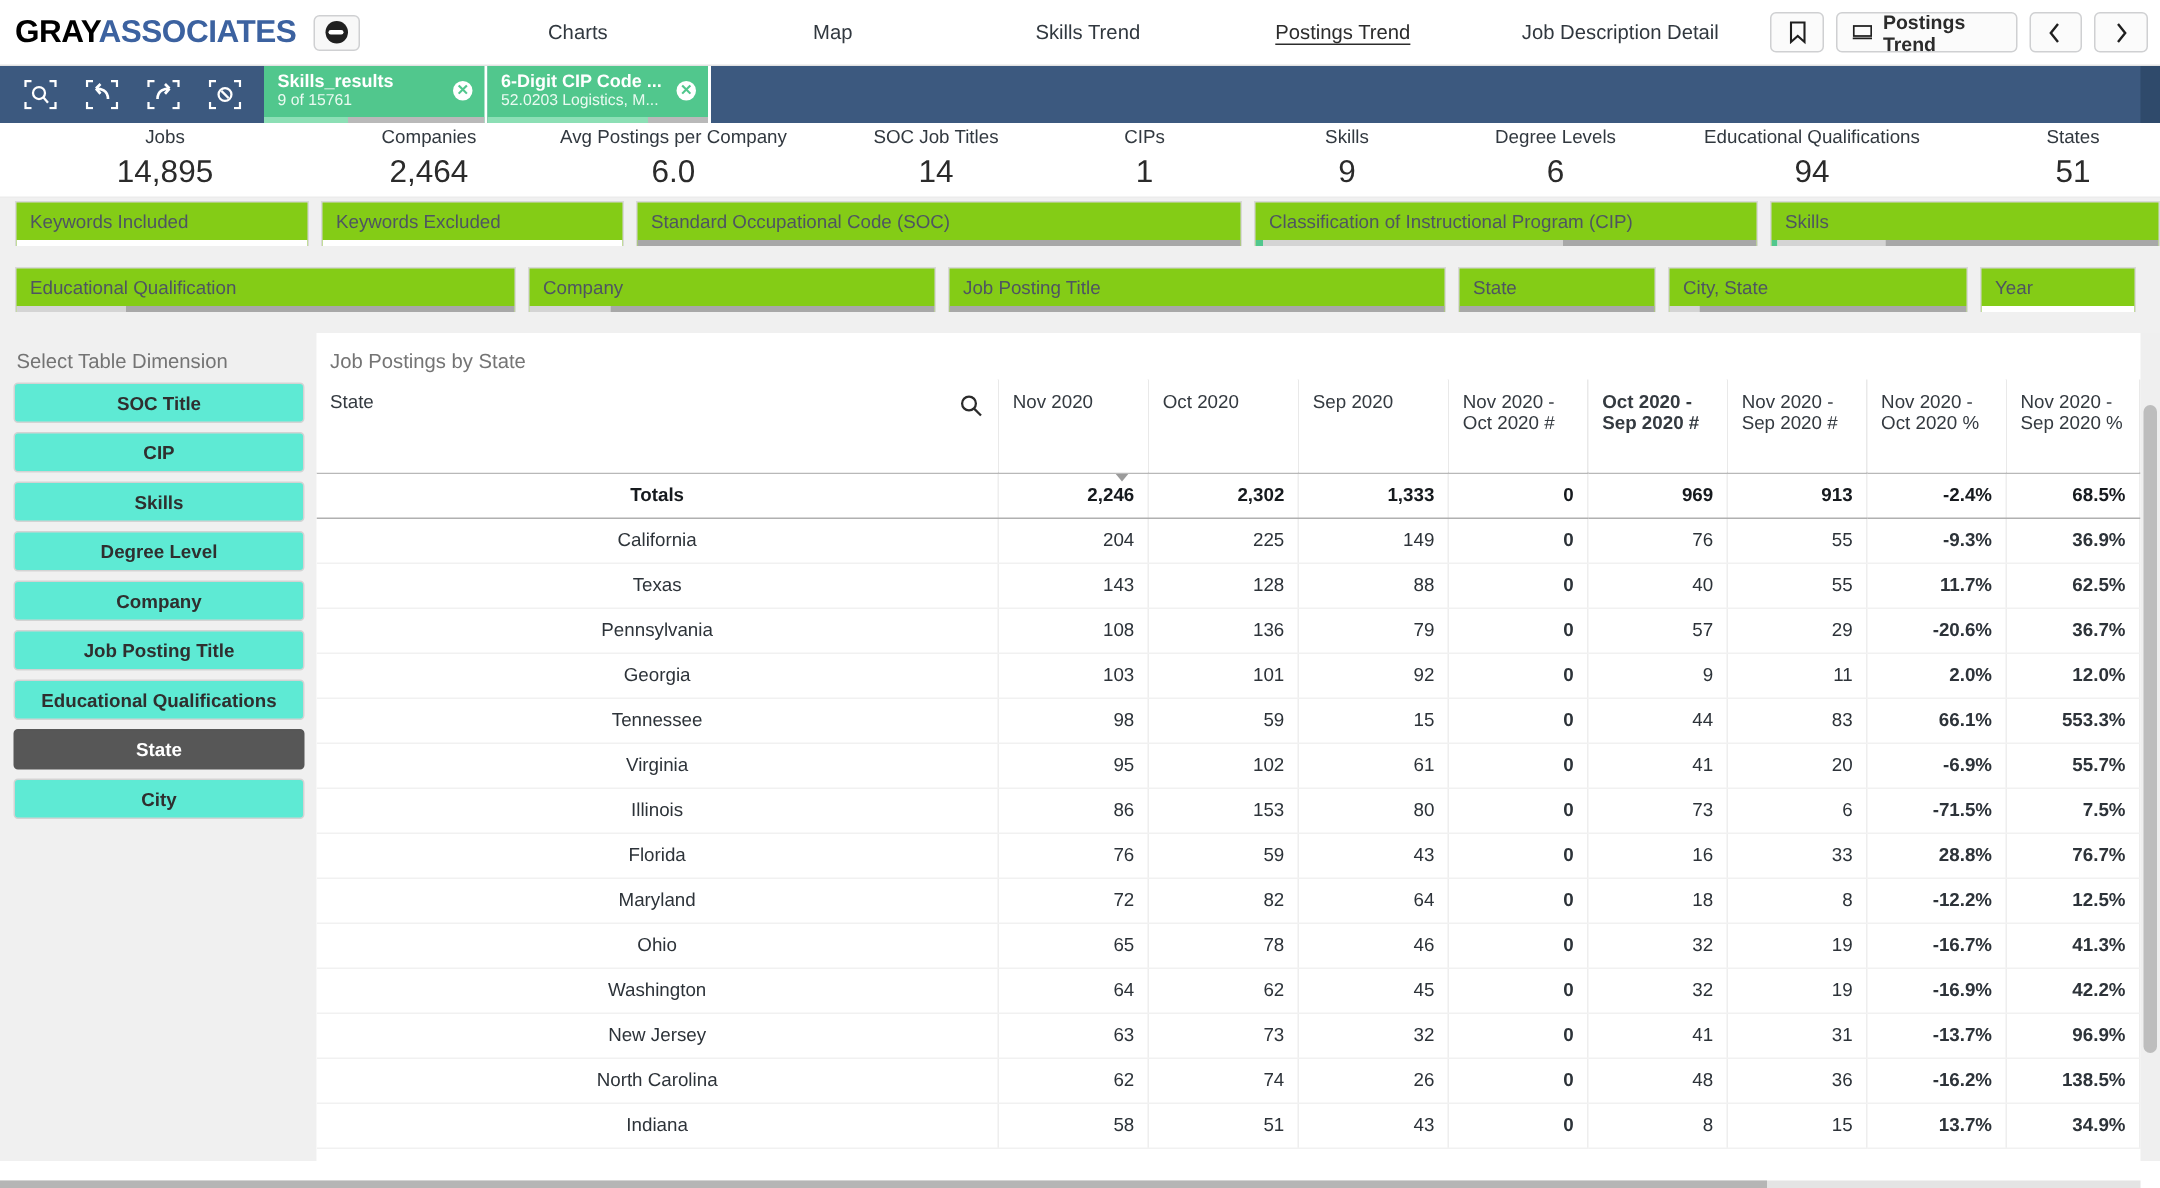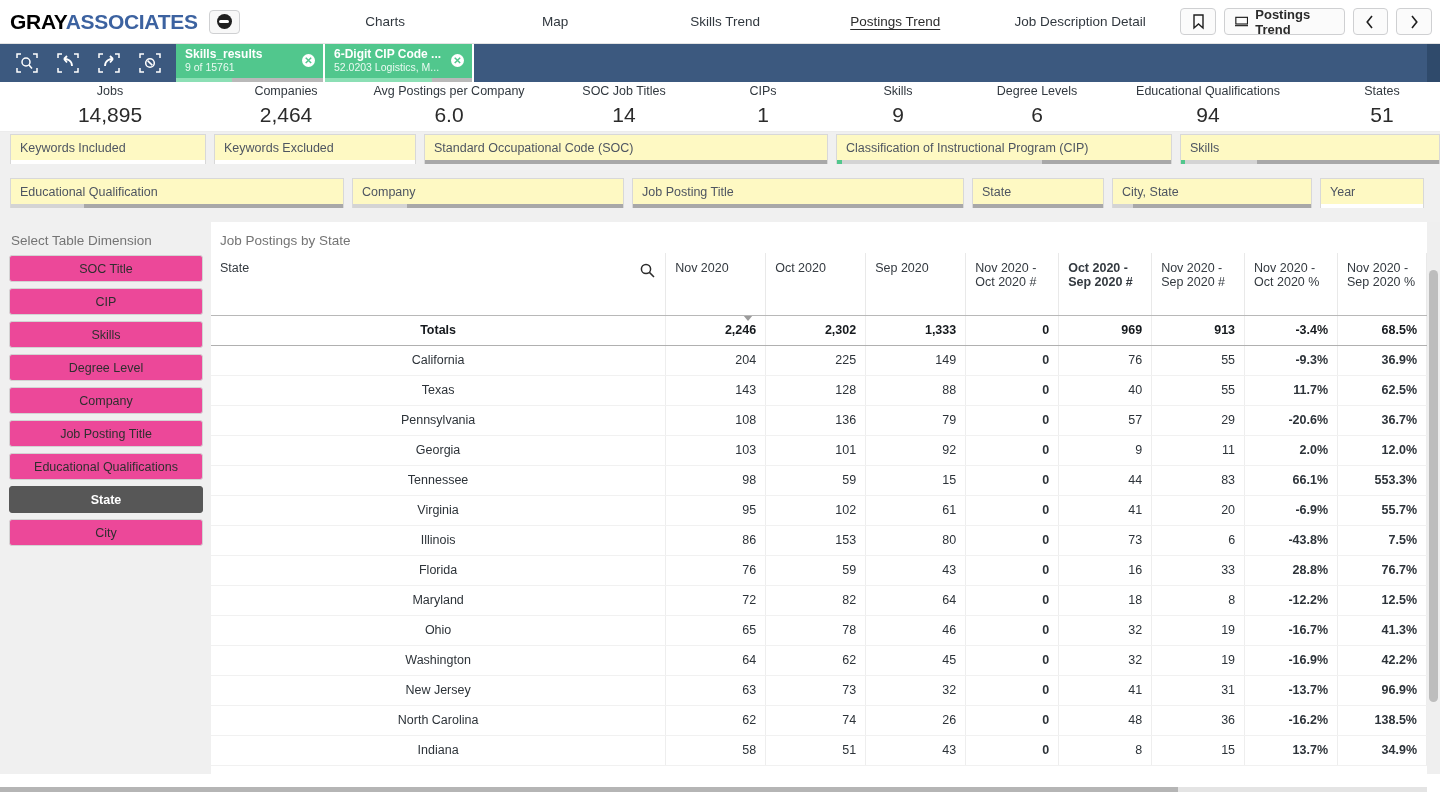--- a/index.html
+++ b/index.html
@@ -202,21 +202,21 @@
   .fieldsarea {
     background: #f0f0f0;
     padding-top: 2px;
     position: relative;
     height: 90px;
   }
   .fieldrow { position: relative; height: 44px; }
   .field {
     position: absolute;
     height: 30px;
-    background: #fef9c3;
+    background: #84cc16;
     border: 1px solid #d8d8d8;
     border-bottom: none;
     padding: 6px 0 0 9px;
     font-size: 12.5px;
     color: #4e5561;
     cursor: pointer;
     overflow: hidden;
     white-space: nowrap;
   }
   .field .uline {
@@ -244,27 +244,28 @@
   }
   .side-title {
     font-size: 13.5px;
     color: #747474;
     margin: 2px 0 7px 2px;
   }
   .dimbtn {
     height: 27px;
     border: 1px solid #d3d3d3;
     border-radius: 3px;
-    background: #ec4899;
+    background: #5eead4;
     color: #2f2f2f;
     font-size: 12.5px;
     display: flex; align-items: center; justify-content: center;
     margin-bottom: 6px;
     cursor: pointer;
     white-space: nowrap;
+    font-weight: bold;
   }
   .dimbtn.selected {
     background: #575757;
     border-color: #575757;
     color: #ffffff;
     font-weight: bold;
   }
 
   .tablepane {
     flex: 1;
@@ -601,21 +602,21 @@
       </thead>
       <tbody id="bodyrows">
           <tr class="totals">
             <td class="name">Totals</td>
             <td style="position: relative; text-align: right;">2,246<span class="sortcaret"></span></td>
             <td>2,302</td>
             <td>1,333</td>
             <td class="b">0</td>
             <td>969</td>
             <td>913</td>
-            <td class="pos">-3.4%</td>
+            <td class="pos">-2.4%</td>
             <td class="pos">68.5%</td>
           </tr>
           <tr>
             <td class="name">California</td>
             <td>204</td>
             <td>225</td>
             <td>149</td>
             <td class="b">0</td>
             <td>76</td>
             <td>55</td>
@@ -678,21 +679,21 @@
             <td class="pos">55.7%</td>
           </tr>
           <tr>
             <td class="name">Illinois</td>
             <td>86</td>
             <td>153</td>
             <td>80</td>
             <td class="b">0</td>
             <td>73</td>
             <td>6</td>
-            <td class="neg">-43.8%</td>
+            <td class="neg">-71.5%</td>
             <td class="pos">7.5%</td>
           </tr>
           <tr>
             <td class="name">Florida</td>
             <td>76</td>
             <td>59</td>
             <td>43</td>
             <td class="b">0</td>
             <td>16</td>
             <td>33</td>

